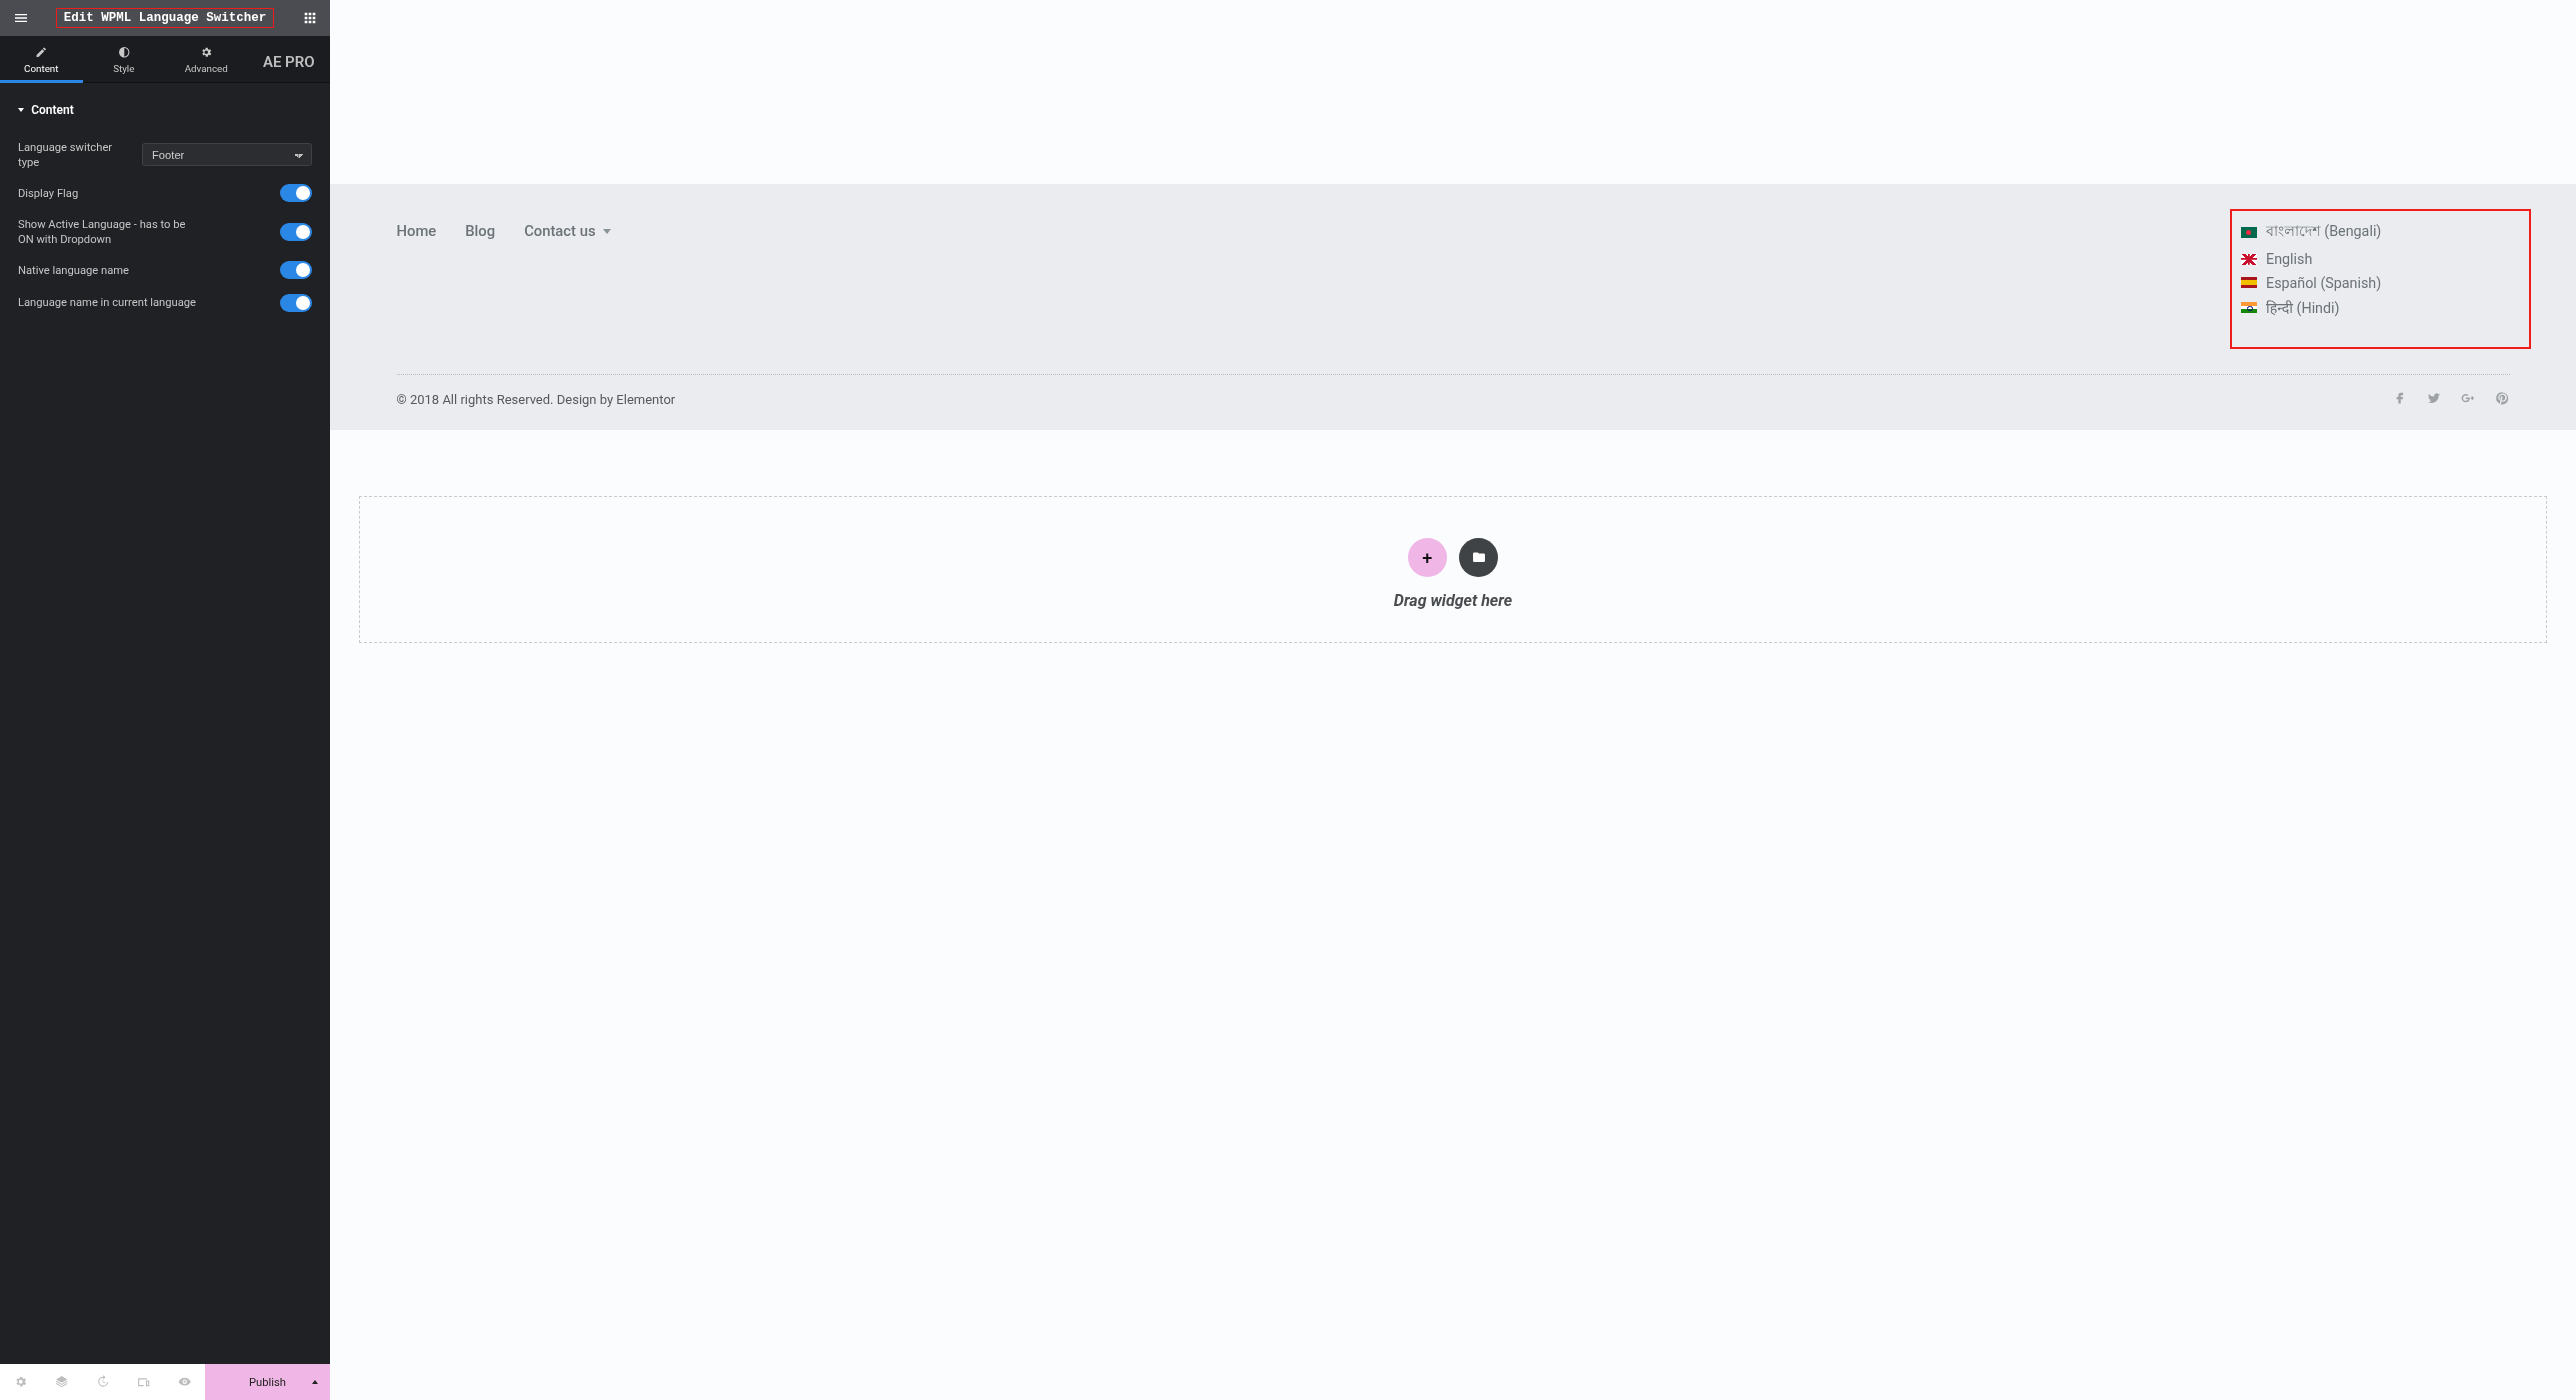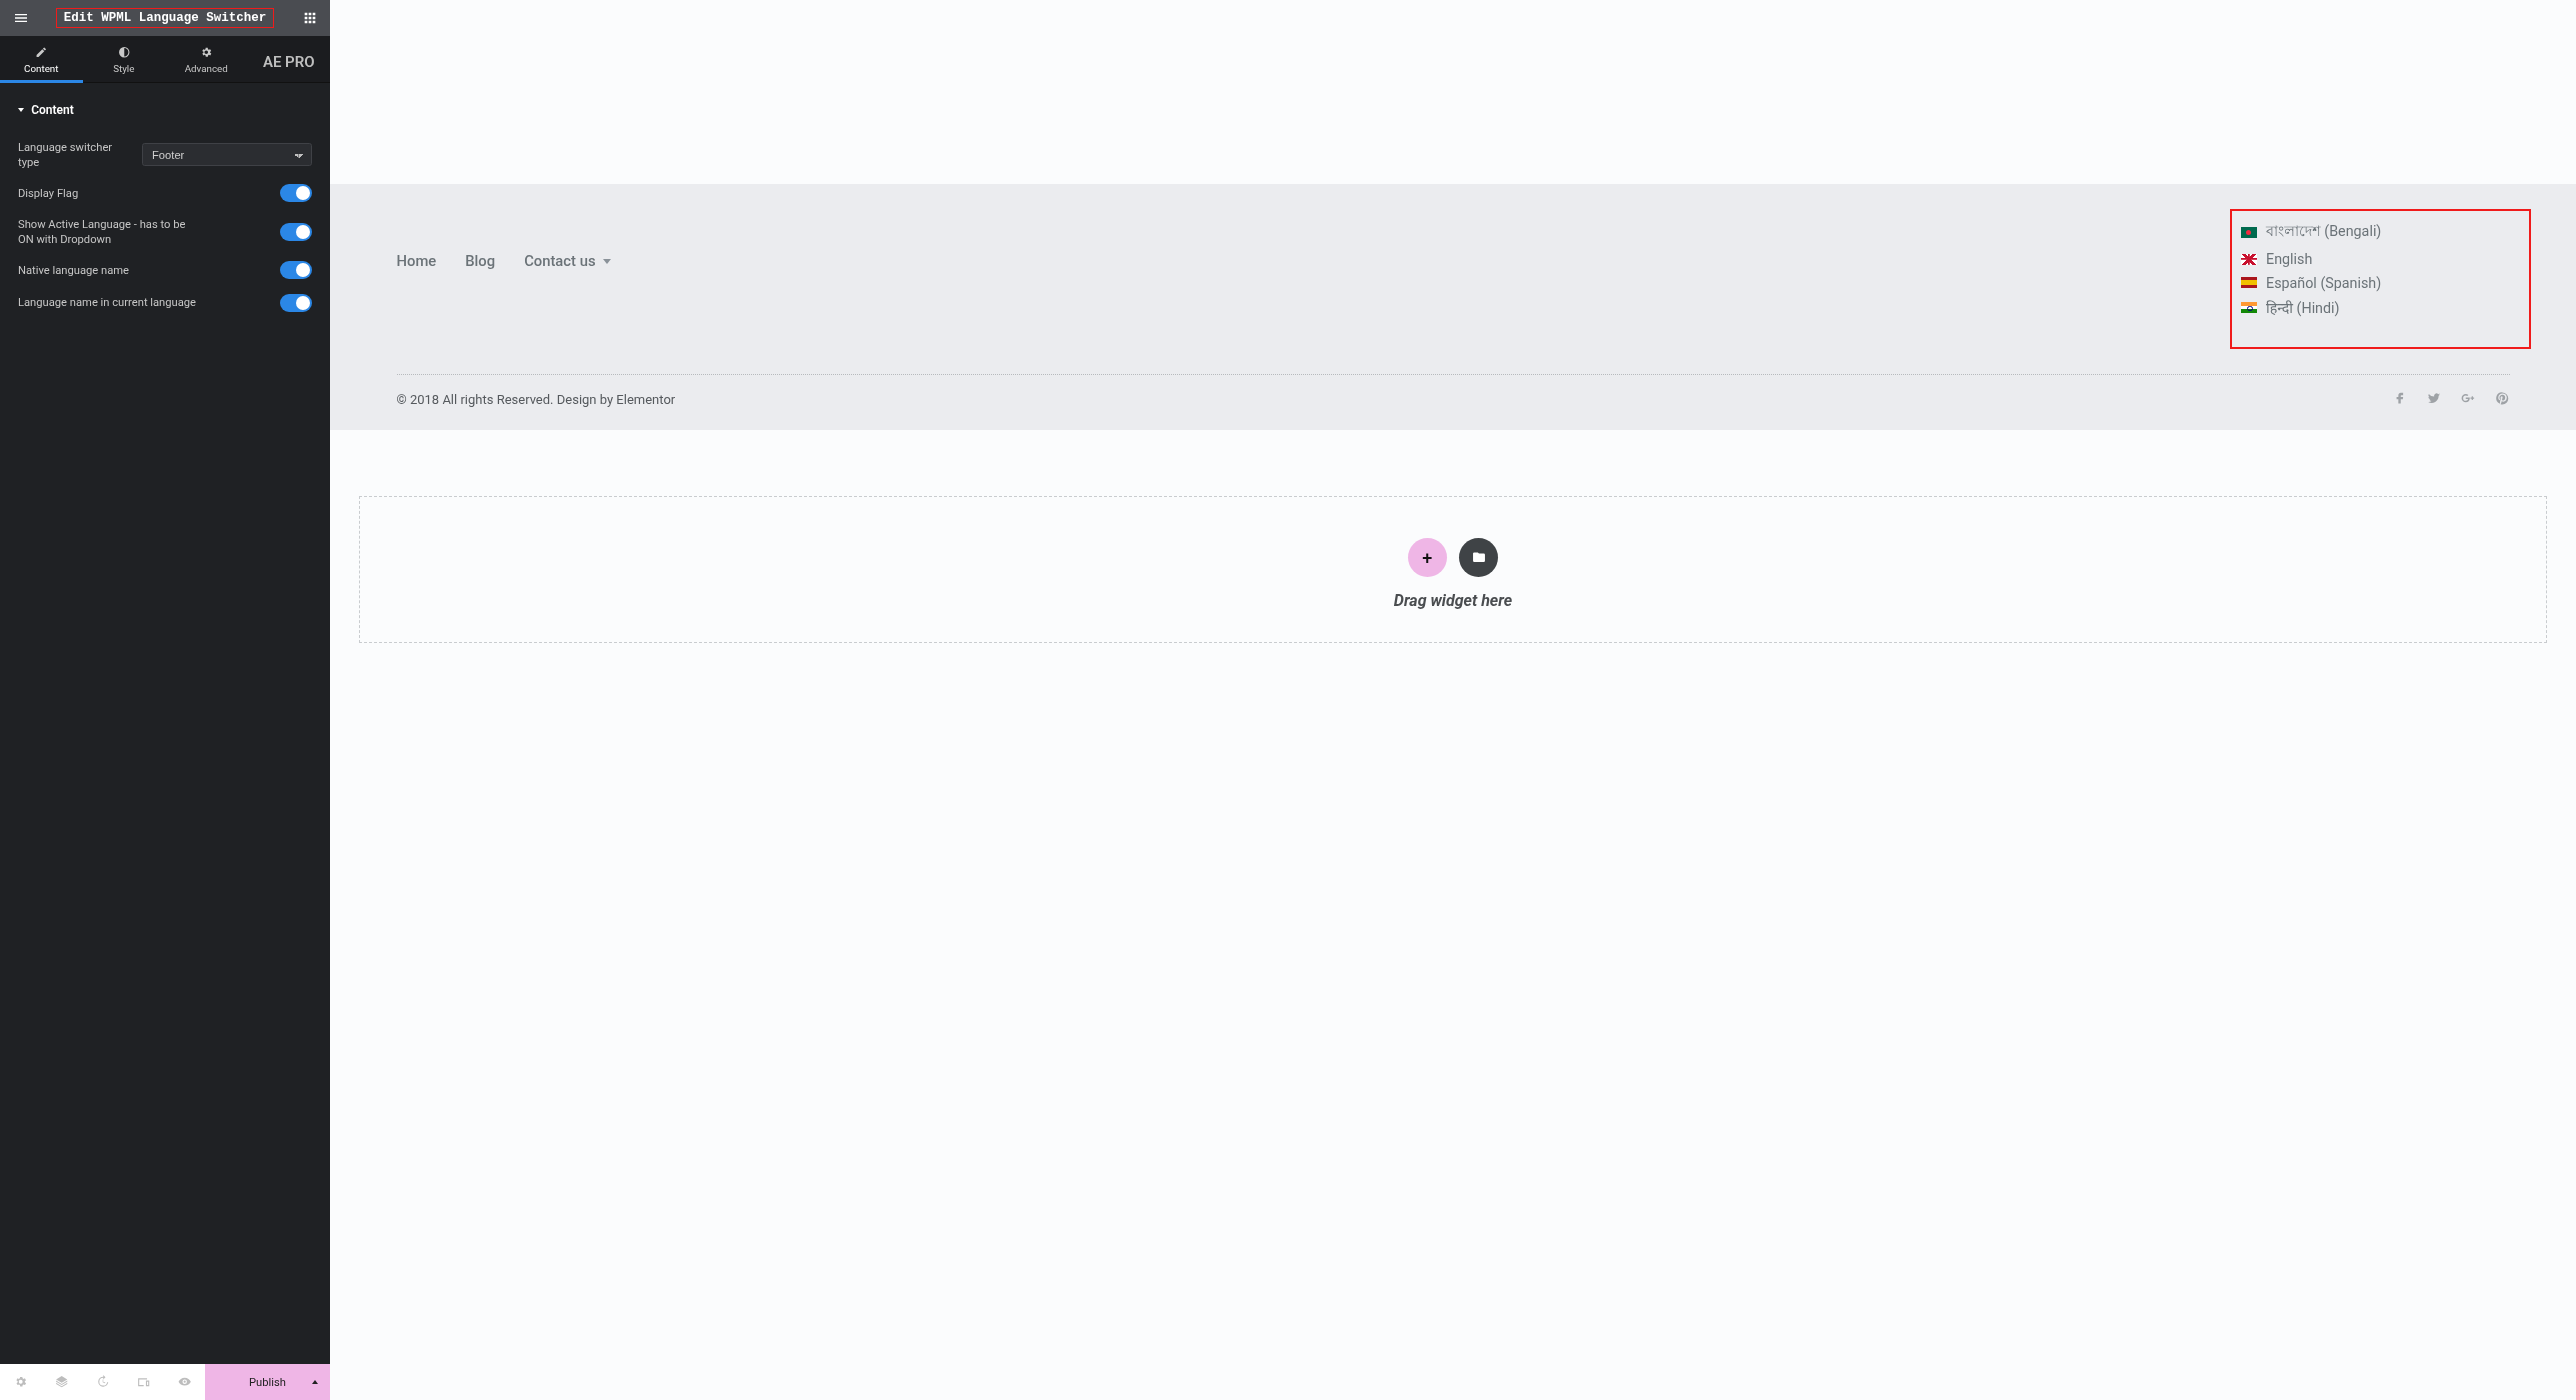--- a/index.html
+++ b/index.html
@@ -138,21 +138,21 @@
   .publish-btn .up-caret { width:0; height:0; border-bottom:4.5px solid #222; border-left:3.6px solid transparent; border-right:3.6px solid transparent; position:absolute; right:12.5px; }
 
   
   .canvas { flex:1; background:#fbfcfd; overflow-y:auto; position:relative; }
   .spacer-top { height:184px; }
 
   .footer-section {
     background:#ebecef; padding:27px 54px 21.5px; margin:0 0 0 0;
   }
   .footer-row1 { display:flex; justify-content:space-between; align-items:flex-start; }
-  .nav-menu { display:flex; gap:29px; align-items:center; margin-top:41px; margin-left:12.5px; }
+  .nav-menu { display:flex; gap:29px; align-items:center; margin-top:11px; margin-left:12.5px; }
   .nav-menu a { color:#6b7378; font-size:14.8px; text-decoration:none; cursor:pointer; font-weight:500; }
   .nav-menu .contact-dd { display:inline-flex; align-items:center; gap:7.2px; }
   .nav-menu .dd-caret { width:0;height:0;border-top:5.4px solid #8a9299;border-left:4.5px solid transparent;border-right:4.5px solid transparent; }
 
   .lang-box {
     border:2.7px solid #f01b1b; padding:5.4px 143px 27px 9px; margin-top:-1.8px; margin-right:-9px;
     min-width:301px;
   }
   .lang-item { display:flex; align-items:center; gap:9px; color:#6b7378; font-size:14.3px; padding:3.6px 0; cursor:pointer; }
   .lang-item .flag { width:16px; height:10.7px; display:inline-block; }

